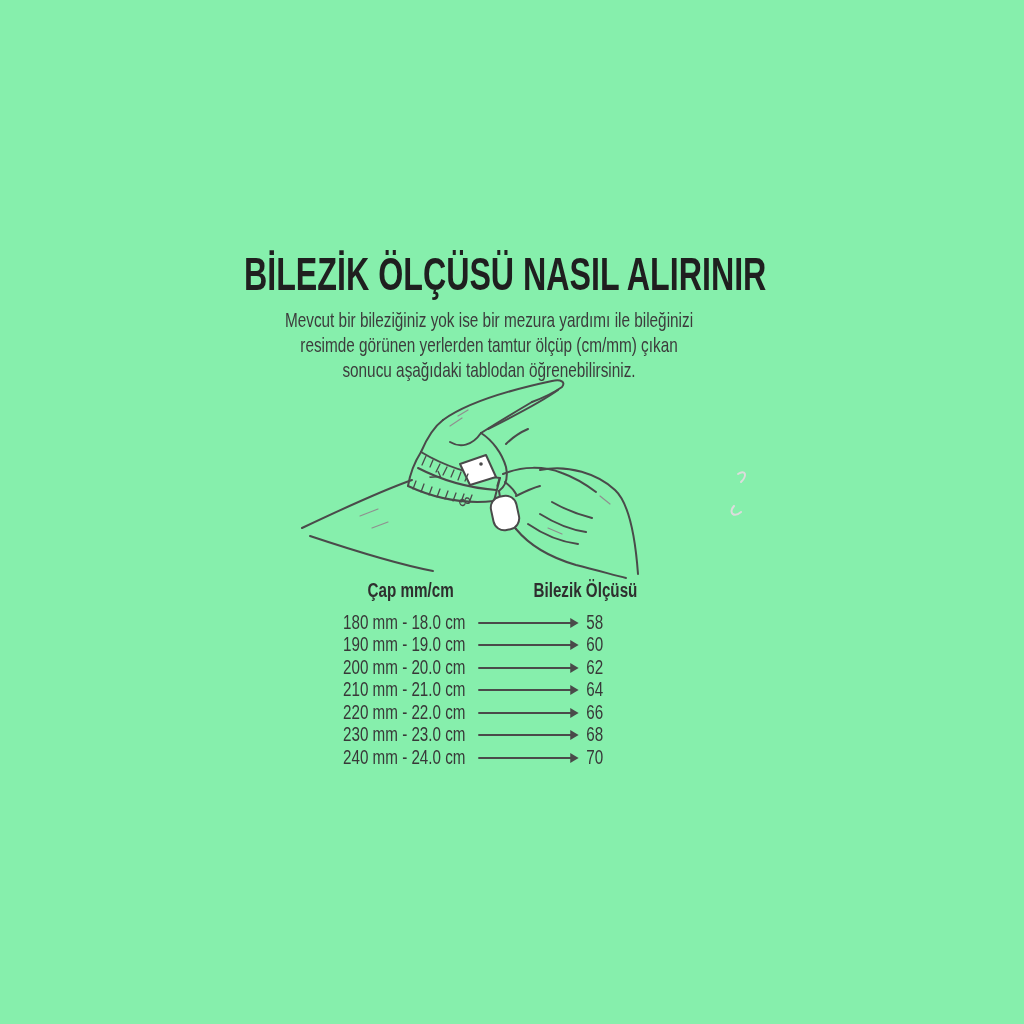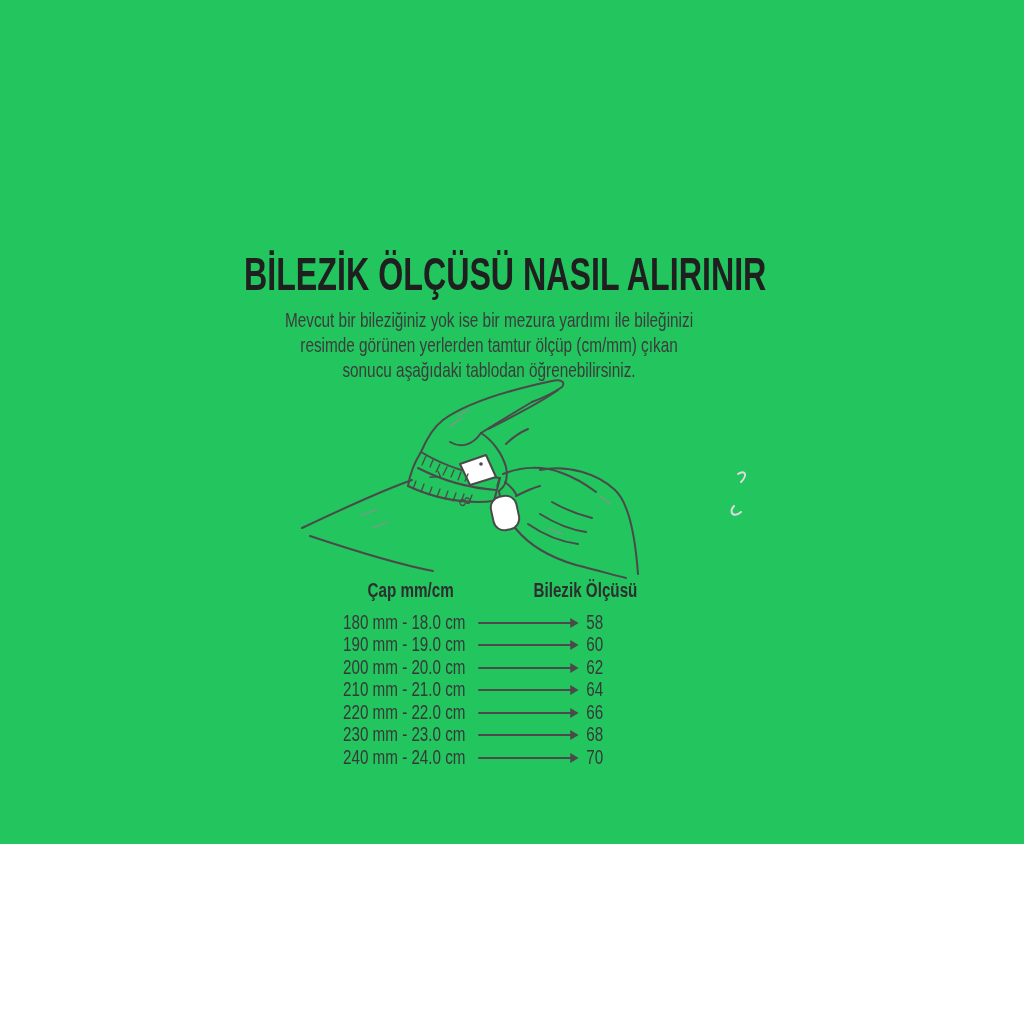--- a/index.html
+++ b/index.html
@@ -1,16 +1,16 @@
 <!DOCTYPE html>
 <html><head>
 <meta charset="utf-8">
 <style>
   html,body{margin:0;padding:0;background:#ffffff;}
-  .canvas{position:relative;width:1024px;height:844px;background:#22c55e;overflow:hidden;
+  .canvas{position:relative;width:1024px;height:1024px;background:#86efac;overflow:hidden;
           font-family:"Liberation Sans","DejaVu Sans",sans-serif;color:#303030;}
   .title{position:absolute;top:249px;left:139px;width:700px;text-align:center;
          font-size:46px;line-height:51px;font-weight:bold;color:#1f1f1f;
          white-space:nowrap;transform:scaleX(.70);transform-origin:center top;}
   .subtitle{position:absolute;top:307px;left:159px;width:660px;text-align:center;
             font-size:21px;line-height:25px;color:#3c3c3c;
             transform:scaleX(.73);transform-origin:center top;}
   .subtitle div{white-space:nowrap;}
   .illustration{position:absolute;left:300px;top:378px;width:460px;height:202px;}
   .size-table{position:absolute;left:343px;top:579px;width:430px;font-size:20px;color:#383838;

